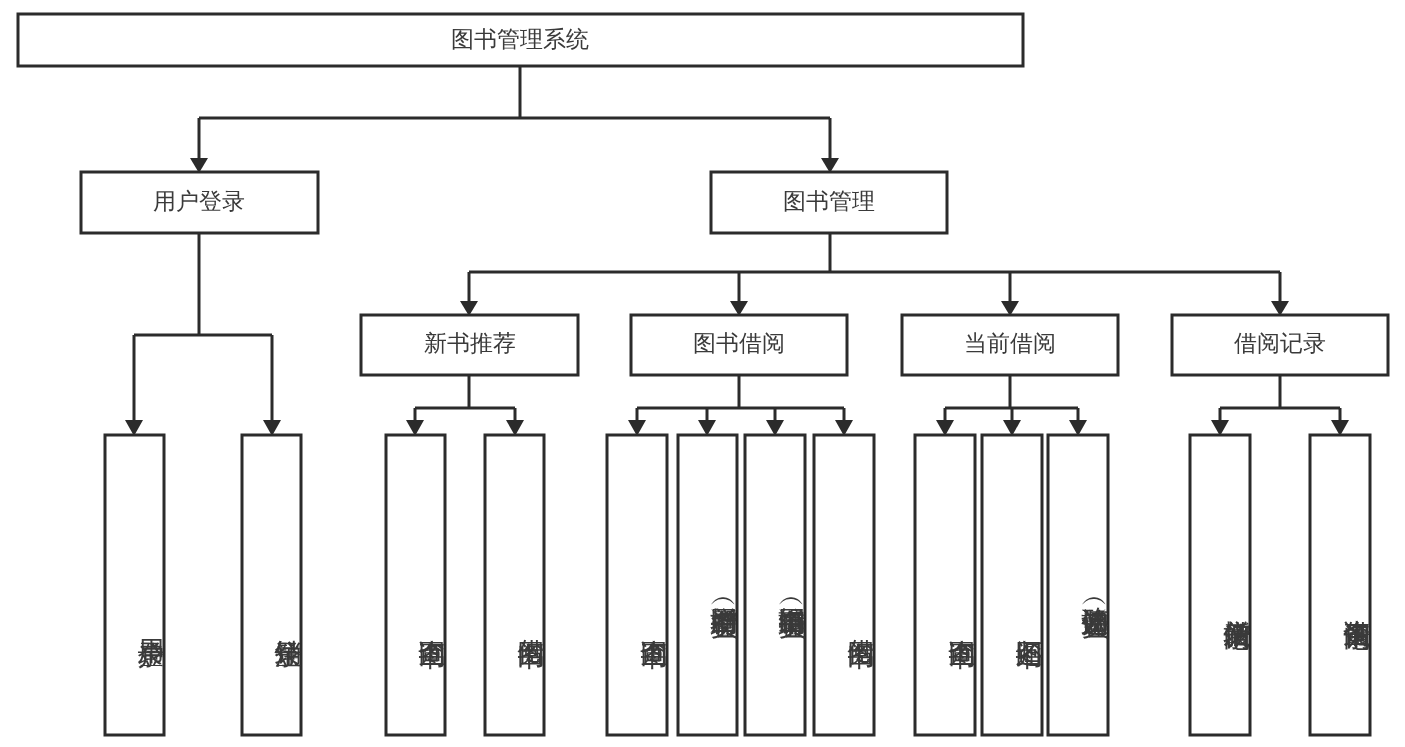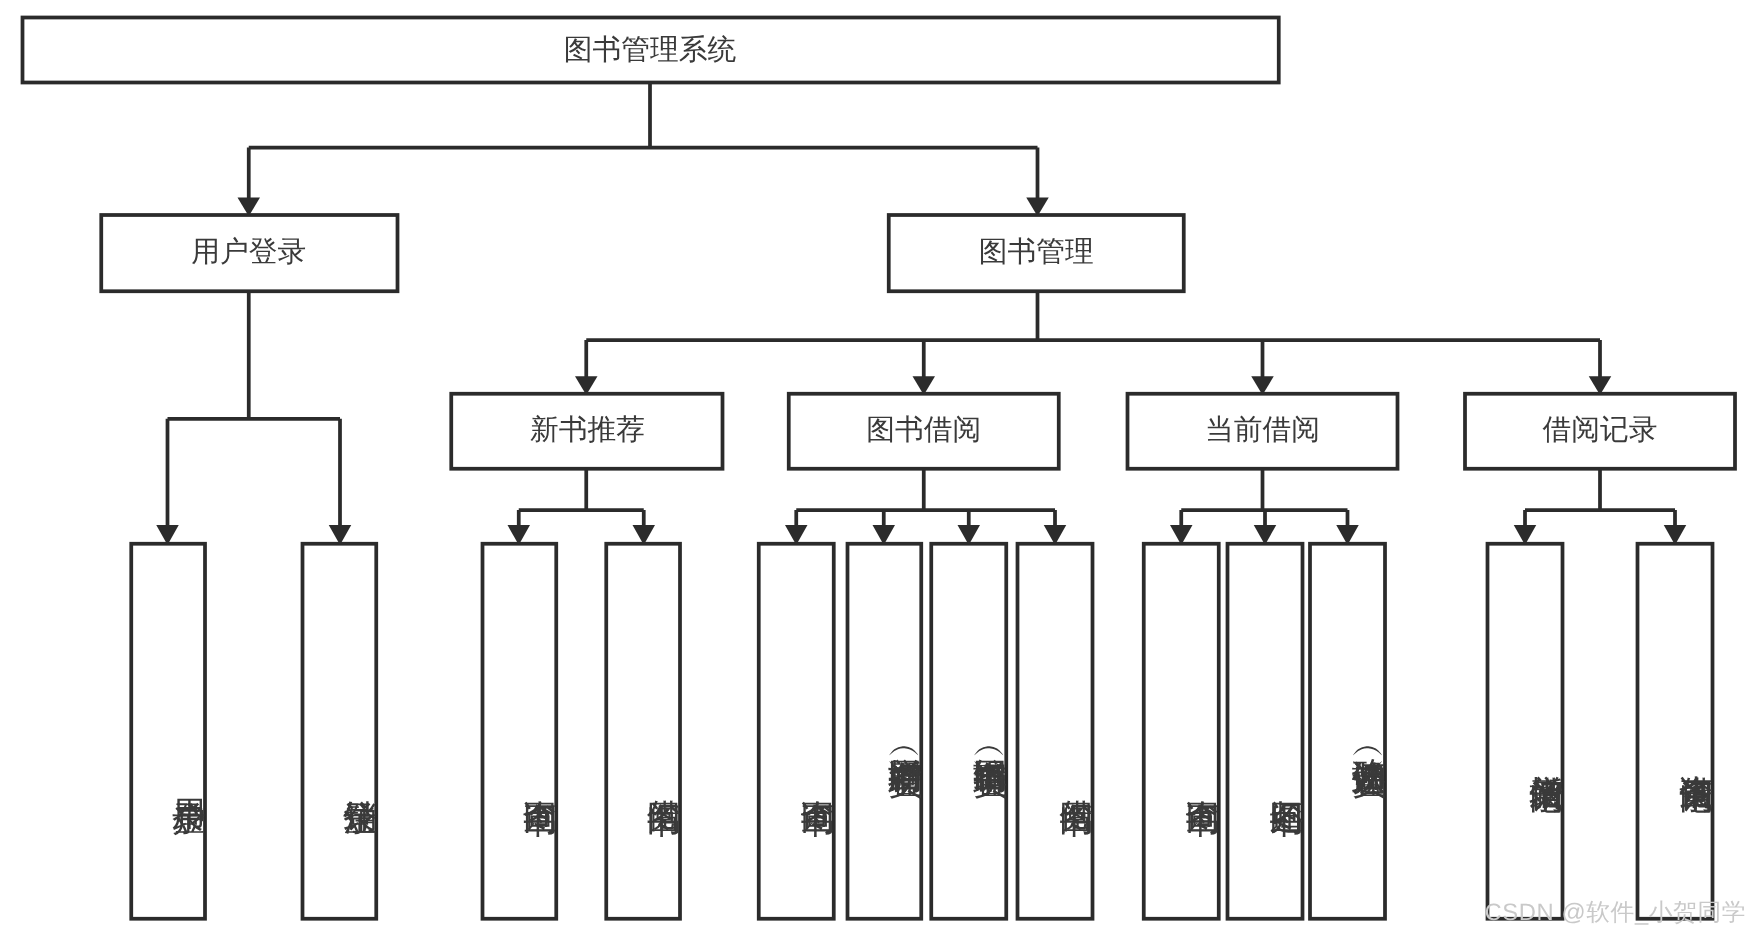--- a/index.html
+++ b/index.html
@@ -194,14 +194,13 @@
   <div class="node-label-v" style="left:607px; top:505px; width:60px; height:230px;">查询图书</div>
   <div class="node-label-v" style="left:678px; top:443px; width:59px; height:292px;">新增图书（管理员）</div>
   <div class="node-label-v" style="left:745px; top:443px; width:60px; height:292px;">编辑图书（管理员）</div>
   <div class="node-label-v" style="left:814px; top:505px; width:60px; height:230px;">借阅图书</div>
   <div class="node-label-v" style="left:915px; top:505px; width:60px; height:230px;">查询图书</div>
   <div class="node-label-v" style="left:982px; top:505px; width:60px; height:230px;">归还图书</div>
   <div class="node-label-v" style="left:1048px; top:443px; width:60px; height:292px;">确认归还（管理员）</div>
   <div class="node-label-v" style="left:1190px; top:466px; width:60px; height:269px;">新增借阅记录</div>
   <div class="node-label-v" style="left:1310px; top:466px; width:60px; height:269px;">查询借阅记录</div>
 
-  <div class="watermark">CSDN @软件_小贺同学</div>
 </div>
 
 </body></html>

